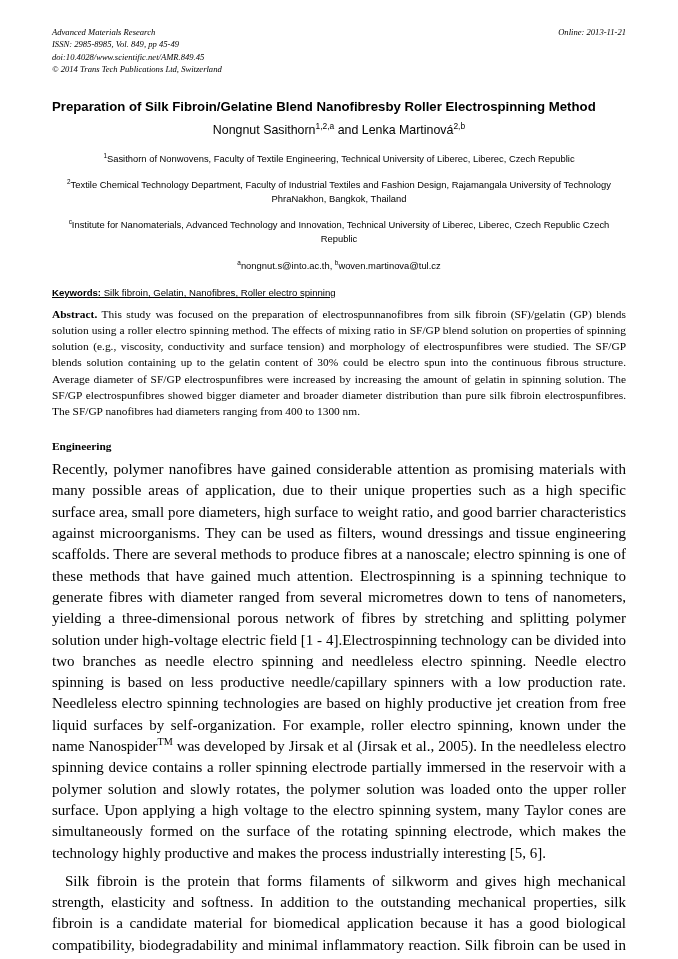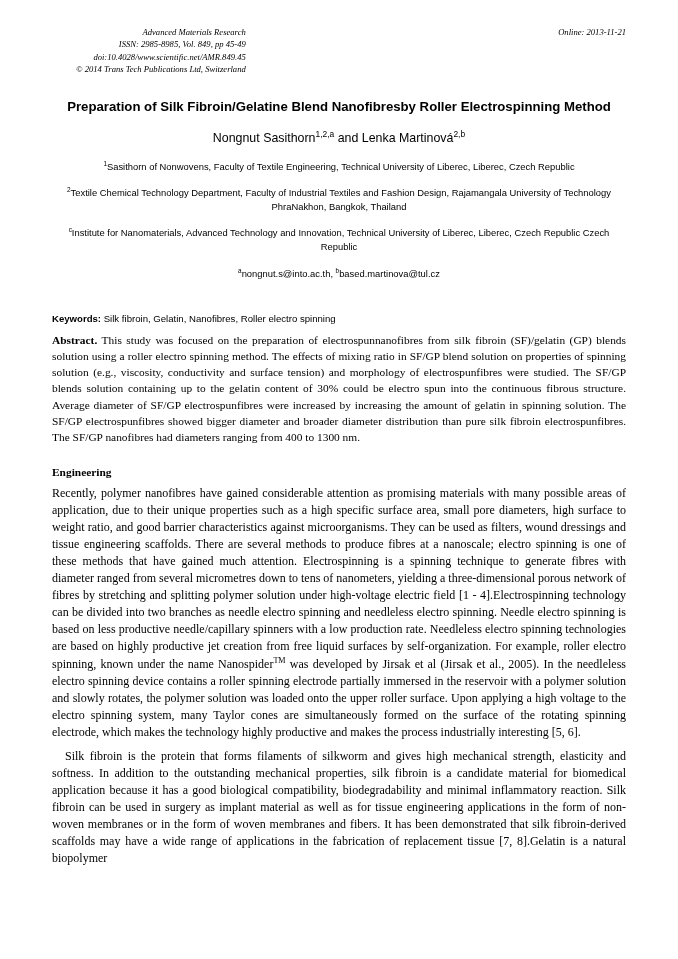--- a/index.html
+++ b/index.html
@@ -20,74 +20,74 @@
     overflow: hidden;
   }
   .header {
     display: flex;
     justify-content: space-between;
     align-items: flex-start;
     font-style: italic;
     font-size: 8.6px;
     line-height: 1.45;
   }
-  .header-left { text-align: right; margin-left: 24px; }
+  .header-left { text-align: left; }
   .header-right { text-align: left; padding-top: 0px; }
   .title {
-    text-align: center;
     font-family: "Liberation Sans", sans-serif;
     font-weight: bold;
     font-size: 13.2px;
     line-height: 1.35;
     margin-top: 22px;
     margin-bottom: 0;
   }
   .authors {
     text-align: center;
     font-family: "Liberation Sans", sans-serif;
     font-size: 12.4px;
-    margin-top: 14px;
+    margin-top: 6px;
     line-height: 1.4;
   }
   .affil {
     text-align: center;
     font-family: "Liberation Sans", sans-serif;
     font-size: 9.4px;
     line-height: 1.55;
     margin-top: 13px;
   }
   .affil.tight { margin-top: 11px; }
   .emails {
     text-align: center;
     font-family: "Liberation Sans", sans-serif;
     font-size: 9.4px;
     margin-top: 13px;
   }
   sup { font-size: 0.68em; vertical-align: super; line-height: 0; }
   .keywords {
     font-family: "Liberation Sans", sans-serif;
     font-size: 9.6px;
-    margin-top: 34px;
+    margin-top: 16px;
+    text-decoration: underline;
   }
   .keywords b { font-weight: bold; }
   .abstract {
     margin-top: 8px;
     font-size: 11.4px;
     line-height: 1.42;
     text-align: justify;
   }
   .abstract b { font-weight: bold; }
   .section-head {
     margin-top: 21px;
     font-size: 11.4px;
     font-weight: bold;
   }
   p.body {
     margin: 7px 0 0 0;
-    font-size: 12px;
+    font-size: 15px;
     line-height: 1.42;
     text-align: justify;
   }
   p.body.indent { text-indent: 13px; }
 </style>
 </head>
 <body>
 
 <div class="page">
 
@@ -113,21 +113,21 @@
 
   <div class="affil tight">
     <sup>2</sup><span>Textile Chemical Technology Department, Faculty of Industrial Textiles and Fashion Design, Rajamangala University of Technology PhraNakhon, Bangkok, Thailand</span>
   </div>
 
   <div class="affil tight">
     <sup>c</sup><span>Institute for Nanomaterials, Advanced Technology and Innovation, Technical University of Liberec, Liberec, Czech Republic Czech Republic</span>
   </div>
 
   <div class="emails">
-    <sup>a</sup><span>nongnut.s@into.ac.th, </span><sup>b</sup><span>based.martinova@tul.cz</span>
+    <sup>a</sup><span>nongnut.s@into.ac.th, </span><sup>b</sup><span>woven.martinova@tul.cz</span>
   </div>
 
   <div class="keywords">
     <b>Keywords:</b><span> Silk fibroin, Gelatin, Nanofibres, Roller electro spinning</span>
   </div>
 
   <div class="abstract">
     <b>Abstract.</b><span> This study was focused on the preparation of electrospunnanofibres from silk fibroin (SF)/gelatin (GP) blends solution using a roller electro spinning method. The effects of mixing ratio in SF/GP blend solution on properties of spinning solution (e.g., viscosity, conductivity and surface tension) and morphology of electrospunfibres were studied. The SF/GP blends solution containing up to the gelatin content of 30% could be electro spun into the continuous fibrous structure. Average diameter of SF/GP electrospunfibres were increased by increasing the amount of gelatin in spinning solution. The SF/GP electrospunfibres showed bigger diameter and broader diameter distribution than pure silk fibroin electrospunfibres. The SF/GP nanofibres had diameters ranging from 400 to 1300 nm.</span>
   </div>
 

